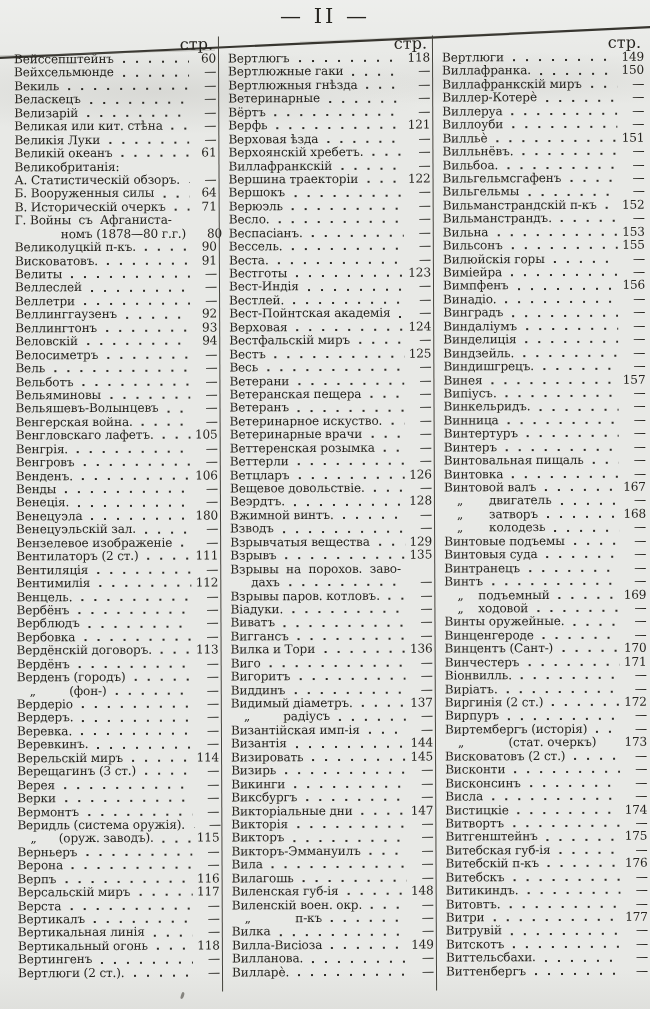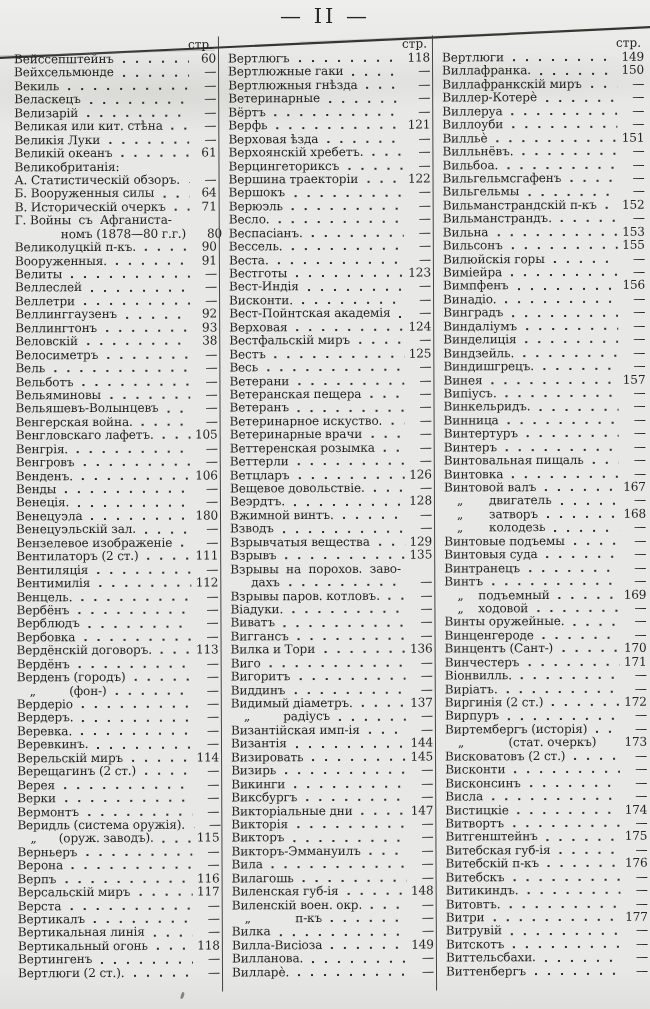--- a/index.html
+++ b/index.html
@@ -22,21 +22,21 @@
     text-align:center;font-size:21px;letter-spacing:3px;
   }
   .toprule{position:absolute;top:0;left:0;}
   .cols{
     position:absolute;top:36px;left:7px;right:2px;bottom:18px;
     display:flex;transform:rotate(-0.25deg);
   }
   .col{flex:1;min-width:0;padding:0 2px 0 9px;}
   .col + .col{border-left:1.4px solid #45433c;}
   .colhead{
-    text-align:right;font-size:12px;height:16px;line-height:16px;padding-right:3px;
+    text-align:right;font-size:16px;height:16px;line-height:16px;padding-right:3px;
   }
   .row{
     display:flex;align-items:baseline;
     height:13.45px;line-height:13.4px;font-size:12.1px;
     letter-spacing:-0.15px;
   }
   .term{white-space:pre;flex:none;}
   .leader{
     flex:1;height:11px;align-self:center;min-width:6px;
     background-image:radial-gradient(circle 1.1px at 7px 8px,#2c2a25 98%,rgba(0,0,0,0) 100%);
@@ -139,21 +139,21 @@
           <span class="term">номъ (1878—80 г.г.)</span>
           <span class="leader"></span>
           <span class="page">80</span>
         </div>
         <div class="row">
           <span class="term">Великолуцкій п-къ.</span>
           <span class="leader"></span>
           <span class="page">90</span>
         </div>
         <div class="row">
-          <span class="term">Вооруженныя.</span>
+          <span class="term">Висковатовъ.</span>
           <span class="leader"></span>
           <span class="page">91</span>
         </div>
         <div class="row">
           <span class="term">Велиты</span>
           <span class="leader"></span>
           <span class="page">—</span>
         </div>
         <div class="row">
           <span class="term">Веллеслей</span>
@@ -171,21 +171,21 @@
           <span class="page">92</span>
         </div>
         <div class="row">
           <span class="term">Веллингтонъ</span>
           <span class="leader"></span>
           <span class="page">93</span>
         </div>
         <div class="row">
           <span class="term">Веловскій</span>
           <span class="leader"></span>
-          <span class="page">38</span>
+          <span class="page">94</span>
         </div>
         <div class="row">
           <span class="term">Велосиметръ</span>
           <span class="leader"></span>
           <span class="page">—</span>
         </div>
         <div class="row">
           <span class="term">Вель</span>
           <span class="leader"></span>
           <span class="page">—</span>
@@ -329,21 +329,21 @@
           <span class="term">Веревкинъ.</span>
           <span class="leader"></span>
           <span class="page">—</span>
         </div>
         <div class="row">
           <span class="term">Верельскій миръ</span>
           <span class="leader"></span>
           <span class="page">114</span>
         </div>
         <div class="row">
-          <span class="term">Верещагинъ (2 ст.)</span>
+          <span class="term">Верещагинъ (3 ст.)</span>
           <span class="leader"></span>
           <span class="page">—</span>
         </div>
         <div class="row">
           <span class="term">Верея</span>
           <span class="leader"></span>
           <span class="page">—</span>
         </div>
         <div class="row">
           <span class="term">Верки</span>
@@ -454,21 +454,21 @@
           <span class="term">Верховая ѣзда</span>
           <span class="leader"></span>
           <span class="page">—</span>
         </div>
         <div class="row">
           <span class="term">Верхоянскій хребетъ.</span>
           <span class="leader"></span>
           <span class="page">—</span>
         </div>
         <div class="row">
-          <span class="term">Верцингеториксъ</span>
+          <span class="term">Виллафранкскій</span>
           <span class="leader"></span>
           <span class="page">—</span>
         </div>
         <div class="row">
           <span class="term">Вершина траекторіи</span>
           <span class="leader"></span>
           <span class="page">122</span>
         </div>
         <div class="row">
           <span class="term">Вершокъ</span>
@@ -504,21 +504,21 @@
           <span class="term">Вестготы</span>
           <span class="leader"></span>
           <span class="page">123</span>
         </div>
         <div class="row">
           <span class="term">Вест-Индія</span>
           <span class="leader"></span>
           <span class="page">—</span>
         </div>
         <div class="row">
-          <span class="term">Висконти.</span>
+          <span class="term">Вестлей.</span>
           <span class="leader"></span>
           <span class="page">—</span>
         </div>
         <div class="row">
           <span class="term">Вест-Пойнтская академія</span>
           <span class="leader"></span>
           <span class="page">—</span>
         </div>
         <div class="row">
           <span class="term">Верховая</span>

